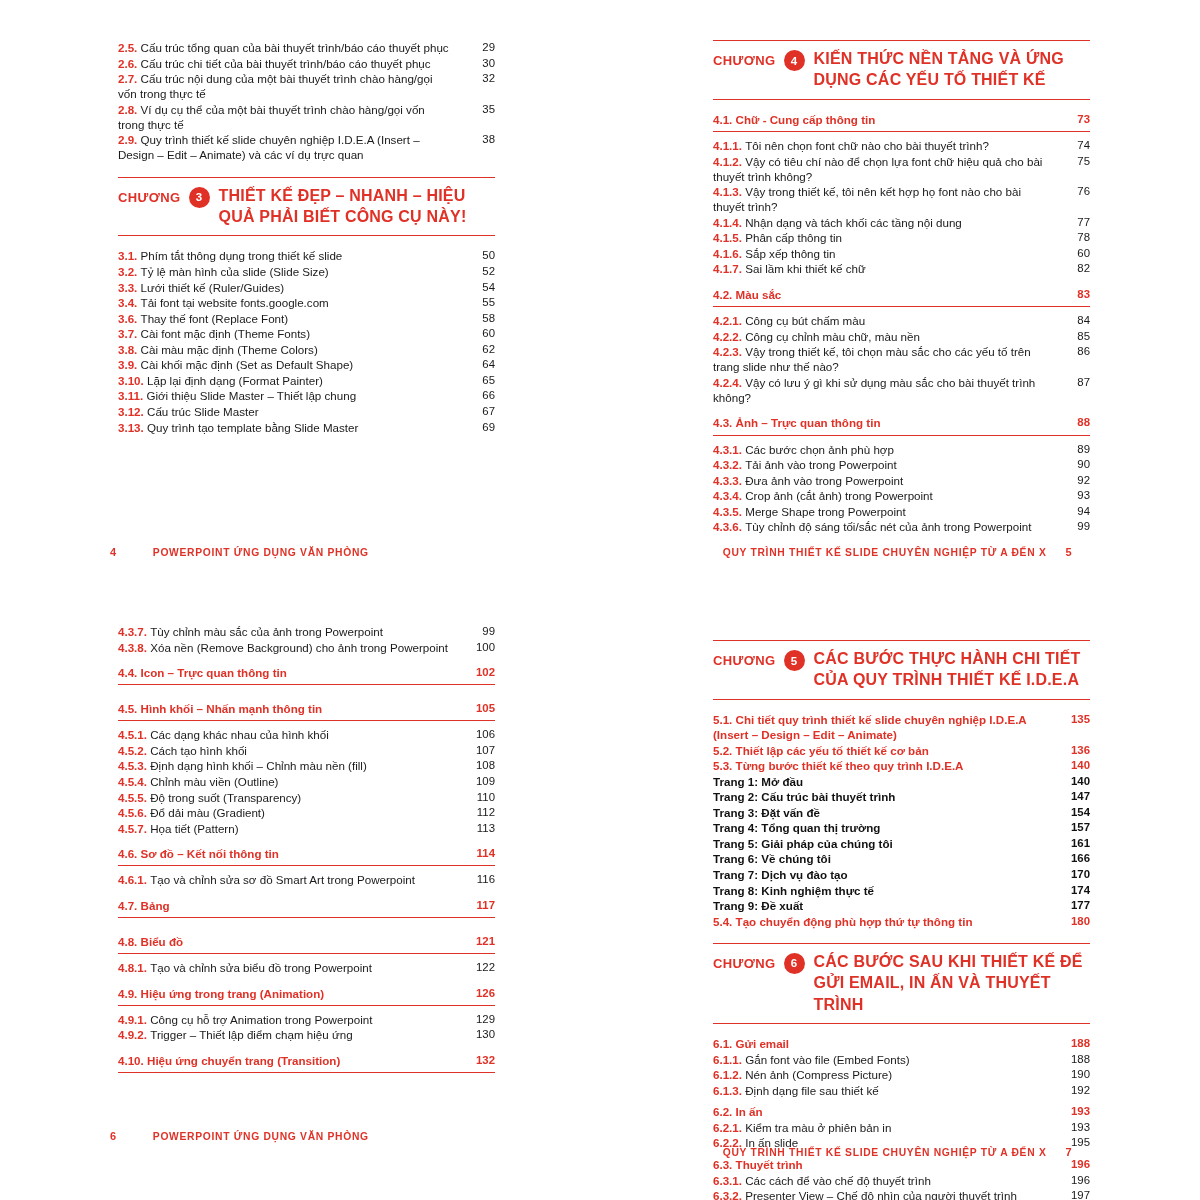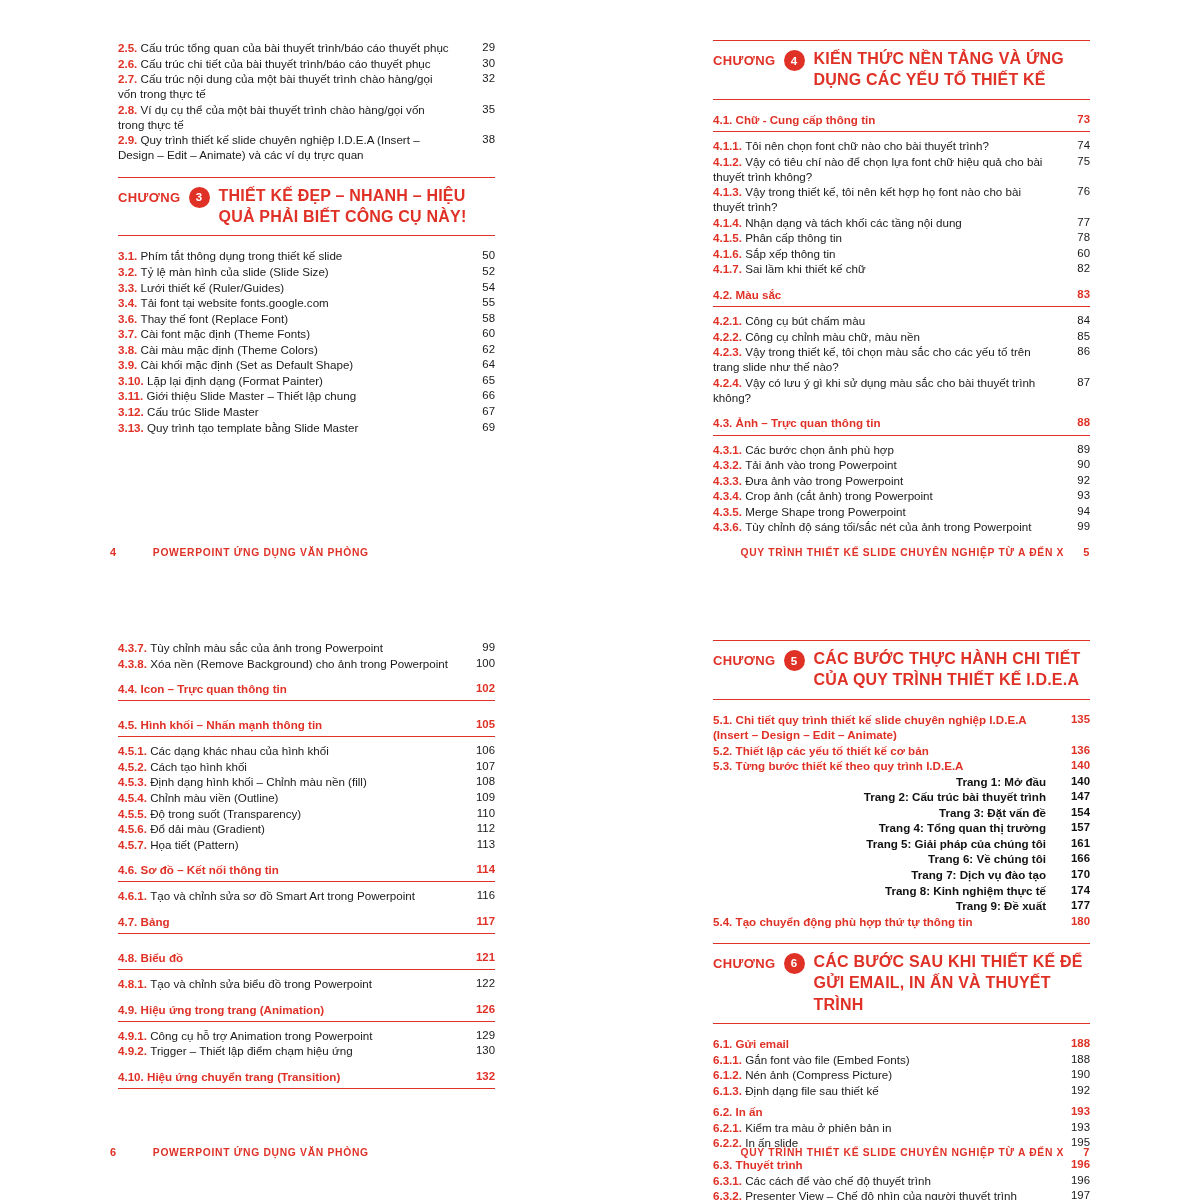--- a/index.html
+++ b/index.html
@@ -12,21 +12,21 @@
     position:relative;
     overflow:hidden;
   }
   .page {
     position:absolute;
     width:600px;
     height:600px;
   }
   .p-tl { left:0;   top:0; }
   .p-tr { left:600px; top:0; }
-  .p-bl { left:0;   top:600px; }
+  .p-bl { left:0;   top:584px; }
   .p-br { left:600px; top:600px; }
 
   .inner {
     position:absolute;
     left:110px; right:105px;
     top:40px;
     margin-left:8px;
   }
   .p-tr .inner, .p-br .inner { left:105px; right:110px; }
 
@@ -35,21 +35,21 @@
     display:flex;
     align-items:flex-start;
     line-height:1.30;
     font-size:11.6px;
     margin-bottom:0.5px;
   }
   .row .txt { flex:1 1 auto; padding-right:10px; }
   .row .pg  { flex:0 0 34px; text-align:right; font-size:11.4px; }
   .num { color:#e03127; font-weight:bold; }
   .row.bold .txt, .row.bold .pg { color:#e03127; font-weight:bold; }
-  .row.boldblack .txt, .row.boldblack .pg { color:#111; font-weight:bold;text-align:right; }
+  .row.boldblack .txt, .row.boldblack .pg { color:#111; font-weight:bold; }
   .row.sub { }
   .gap { height:10px; }
   .gap-sm { height:6px; }
 
   
   .chapter {
     display:flex;
     align-items:flex-start;
     border-top:1.6px solid #e03127;
     border-bottom:1.6px solid #e03127;
@@ -92,21 +92,21 @@
     position:absolute;
     bottom:42px;
     left:110px; right:105px;
     display:flex;
     align-items:center;
     color:#e03127;
     font-size:10.3px;
     font-weight:bold;
     letter-spacing:0.7px;
   }
-  .p-tr .footer, .p-br .footer { left:105px; right:110px; justify-content:flex-end; }
+  .p-tr .footer, .p-br .footer { left:105px; right:110px; justify-content:center; }
   .footer .fnum { font-size:11px; }
   .footer .ftxt { }
   .p-tl .footer .ftxt, .p-bl .footer .ftxt { margin-left:36px; }
   .p-tr .footer .fnum, .p-br .footer .fnum { margin-left:19px; }
 </style>
 </head>
 <body>
 
 <div class="page p-tl">
   <div class="inner">

